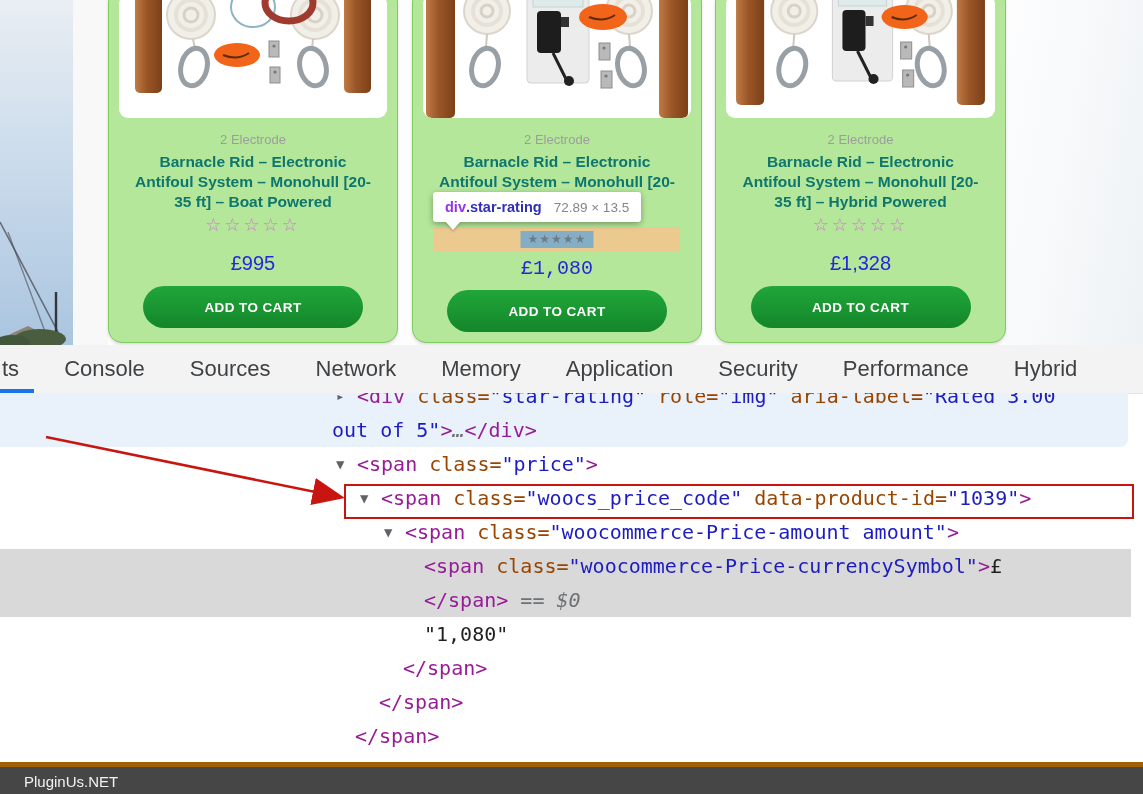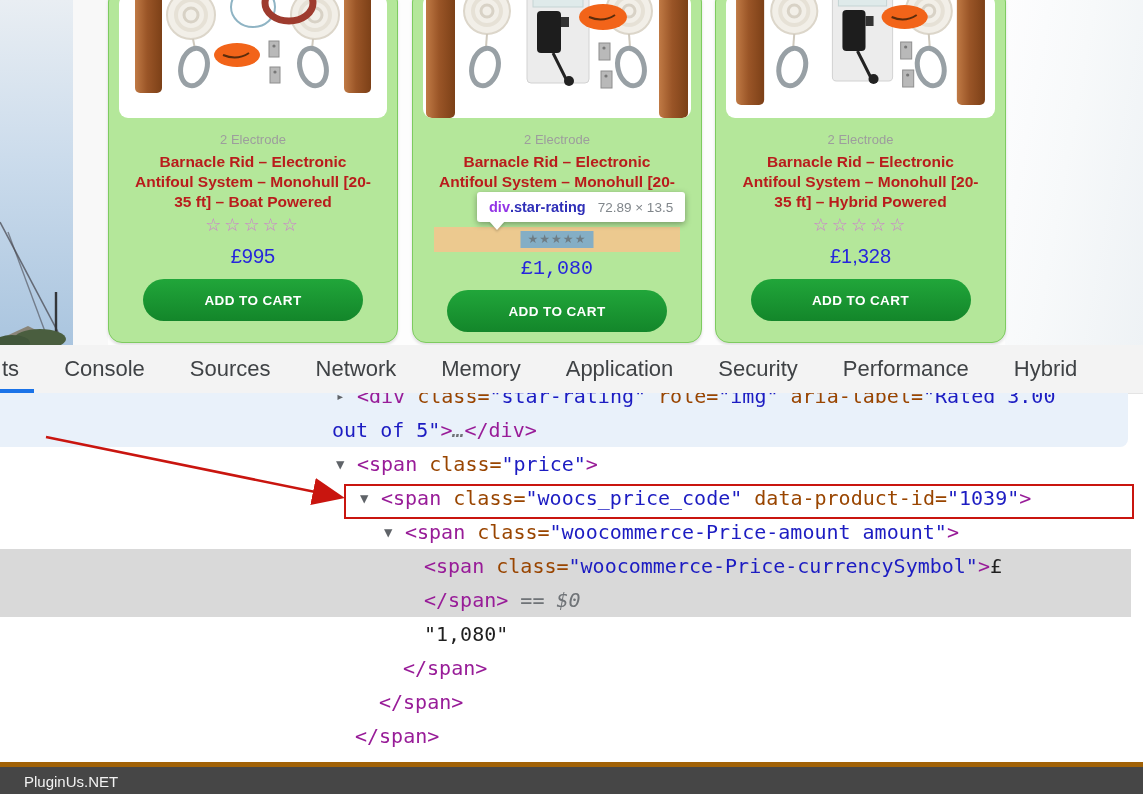--- a/index.html
+++ b/index.html
@@ -16,40 +16,40 @@
   .card{position:absolute;top:-12px;height:353px;background:#b4e79a;
         border:1px solid #7ecb60;border-radius:14px;box-shadow:0 2px 3px rgba(0,0,0,.12);}
   .card1{left:108px;width:288px;}
   .card2{left:412px;width:288px;}
   .card3{left:715px;width:289px;}
   .img-box{position:absolute;left:10px;right:10px;top:6px;height:123px;background:#fff;
            border-radius:9px;overflow:hidden;}
   .img-box svg{display:block;width:100%;height:100%;}
   .card-body{position:absolute;left:0;right:0;top:129px;padding-top:10px;text-align:center;}
   .cat{font-size:13px;color:#9d9d9d;line-height:24px;}
-  .title{font-size:15.5px;font-weight:bold;color:#b91c1c;line-height:20px;padding:0 20px;min-height:60px;text-align:center;}
+  .title{font-size:15.5px;font-weight:bold;color:#0f766e;line-height:20px;padding:0 20px;min-height:60px;text-align:center;}
   .stars{font-size:18px;color:#cd7bce;letter-spacing:3px;line-height:22px;margin-top:2px;height:22px;}
-  .price{font-size:20px;color:#2626dc;line-height:26px;margin-top:7px;font-weight:500;}
+  .price{font-size:20px;color:#2626dc;line-height:26px;margin-top:14px;font-weight:500;}
   .cart-btn{margin:10px auto 0;width:220px;height:42px;border-radius:21px;border:none;display:block;
             background:linear-gradient(#21a63a,#13862a);color:#fff;font-weight:bold;
             font-size:13.5px;letter-spacing:.4px;line-height:42px;cursor:pointer;
             font-family:"Liberation Sans",sans-serif;}
 
   
   .star-band{position:relative;height:25px;margin:15px 21px 0;background:#ecc98f;}
   .star-chip{position:absolute;left:50%;top:4px;transform:translateX(-50%);
              width:73px;height:17px;background:#84aec5;color:#6d7c84;
              font-size:12px;letter-spacing:1px;line-height:17px;text-align:center;overflow:hidden;}
   .card2 .price{margin-top:4px;font-family:Liberation Mono, monospace;}
   .card2 .cart-btn{margin-top:8px;}
 
   
   .tooltip{position:absolute;left:433px;top:192px;height:30px;z-index:50;background:#fff;
            border-radius:3px;box-shadow:0 2px 6px rgba(0,0,0,.35);display:flex;align-items:center;
-           padding:0 12px;white-space:nowrap;margin-left:44px;}
+           padding:0 12px;white-space:nowrap;}
   .tooltip::after{content:"";position:absolute;left:12px;bottom:-8px;border-left:8px solid transparent;
            border-right:8px solid transparent;border-top:9px solid #fff;
            filter:drop-shadow(0 2px 1px rgba(0,0,0,.18));}
   .tt-tag{color:#9334e6;font-weight:bold;font-size:14.5px;}
   .tt-class{color:#2f2fb8;font-weight:bold;font-size:14.5px;text-align:right;}
   .tt-dims{color:#80868b;font-size:13.5px;margin-left:12px;}
 
   
   .devtools{position:absolute;left:0;top:345px;width:1143px;height:449px;background:#fff;z-index:10;}
   .tabbar{position:absolute;top:0;left:0;right:0;height:48px;background:#f3f3f3;

